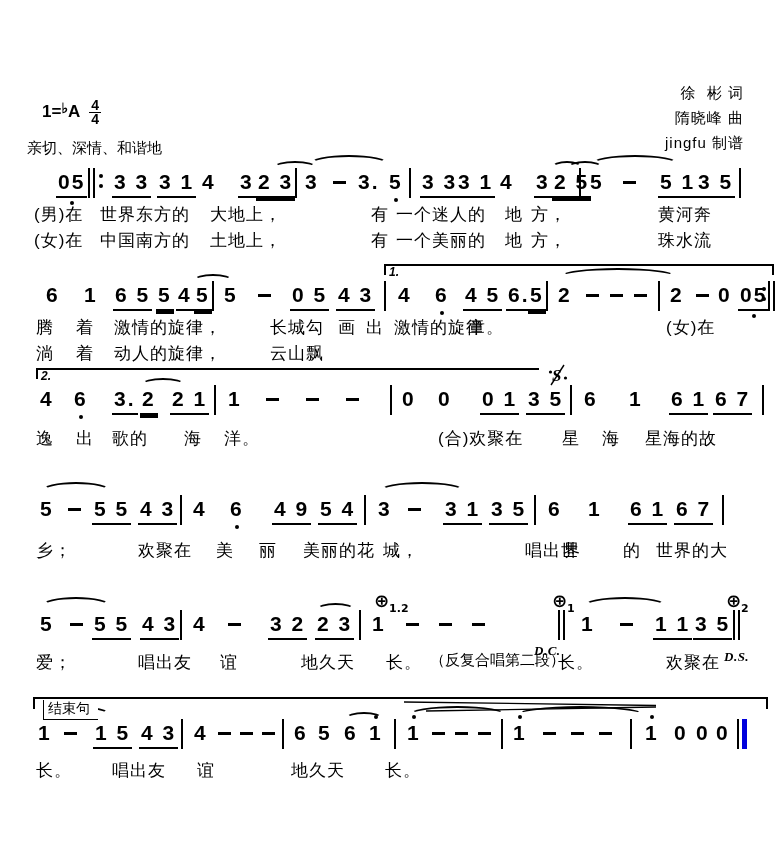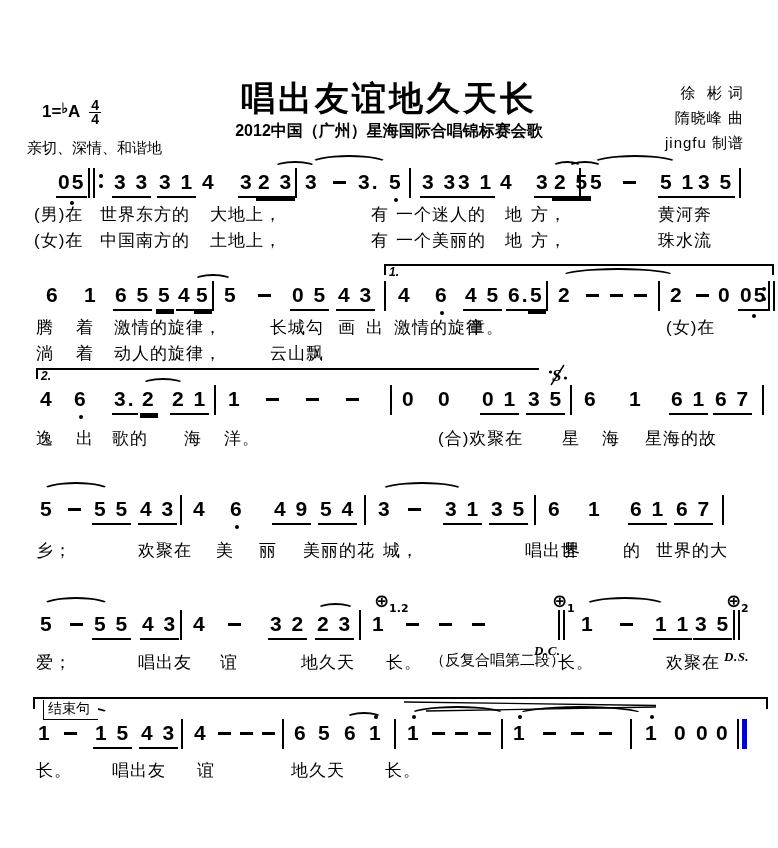--- a/index.html
+++ b/index.html
@@ -37,22 +37,20 @@
           border-bottom:1.5px solid #000;padding:0 8px 1px 4px;background:#fff;}
   .coda{position:absolute;font-size:18px;font-weight:bold;font-family:"DejaVu Sans",sans-serif;}
   .coda sub{font-size:11px;}
   .mtext{position:absolute;font-size:13px;font-weight:bold;font-style:italic;
          font-family:"Liberation Serif",serif;letter-spacing:0.5px;}
 </style>
 </head>
 <body>
 
 <div class="sheet">
-  <div class="t-title">唱出友谊地久天长</div>
-  <div class="t-sub">2012中国（广州）星海国际合唱锦标赛会歌</div>
   <div class="credit" style="top:84px">徐  彬 词</div>
   <div class="credit" style="top:109px">隋晓峰 曲</div>
   <div class="credit" style="top:134px">jingfu 制谱</div>
   <div class="keysig">
     <span>1=</span><span class="flat">♭</span><span>A</span><span class="meter"><span class="num">4</span><span class="num">4</span></span>
   </div>
   <div class="tempo">亲切、深情、和谐地</div>
   <div id="body">
       <div class="tok u1" style="position: absolute; left: 56px; top: 170px;">05<span class="odot" style="left: 14px; bottom: -9px;"></span></div>
       <div class="bar" style="position: absolute; left: 88px; top: 168px; width: 2px; height: 30px;"></div>

